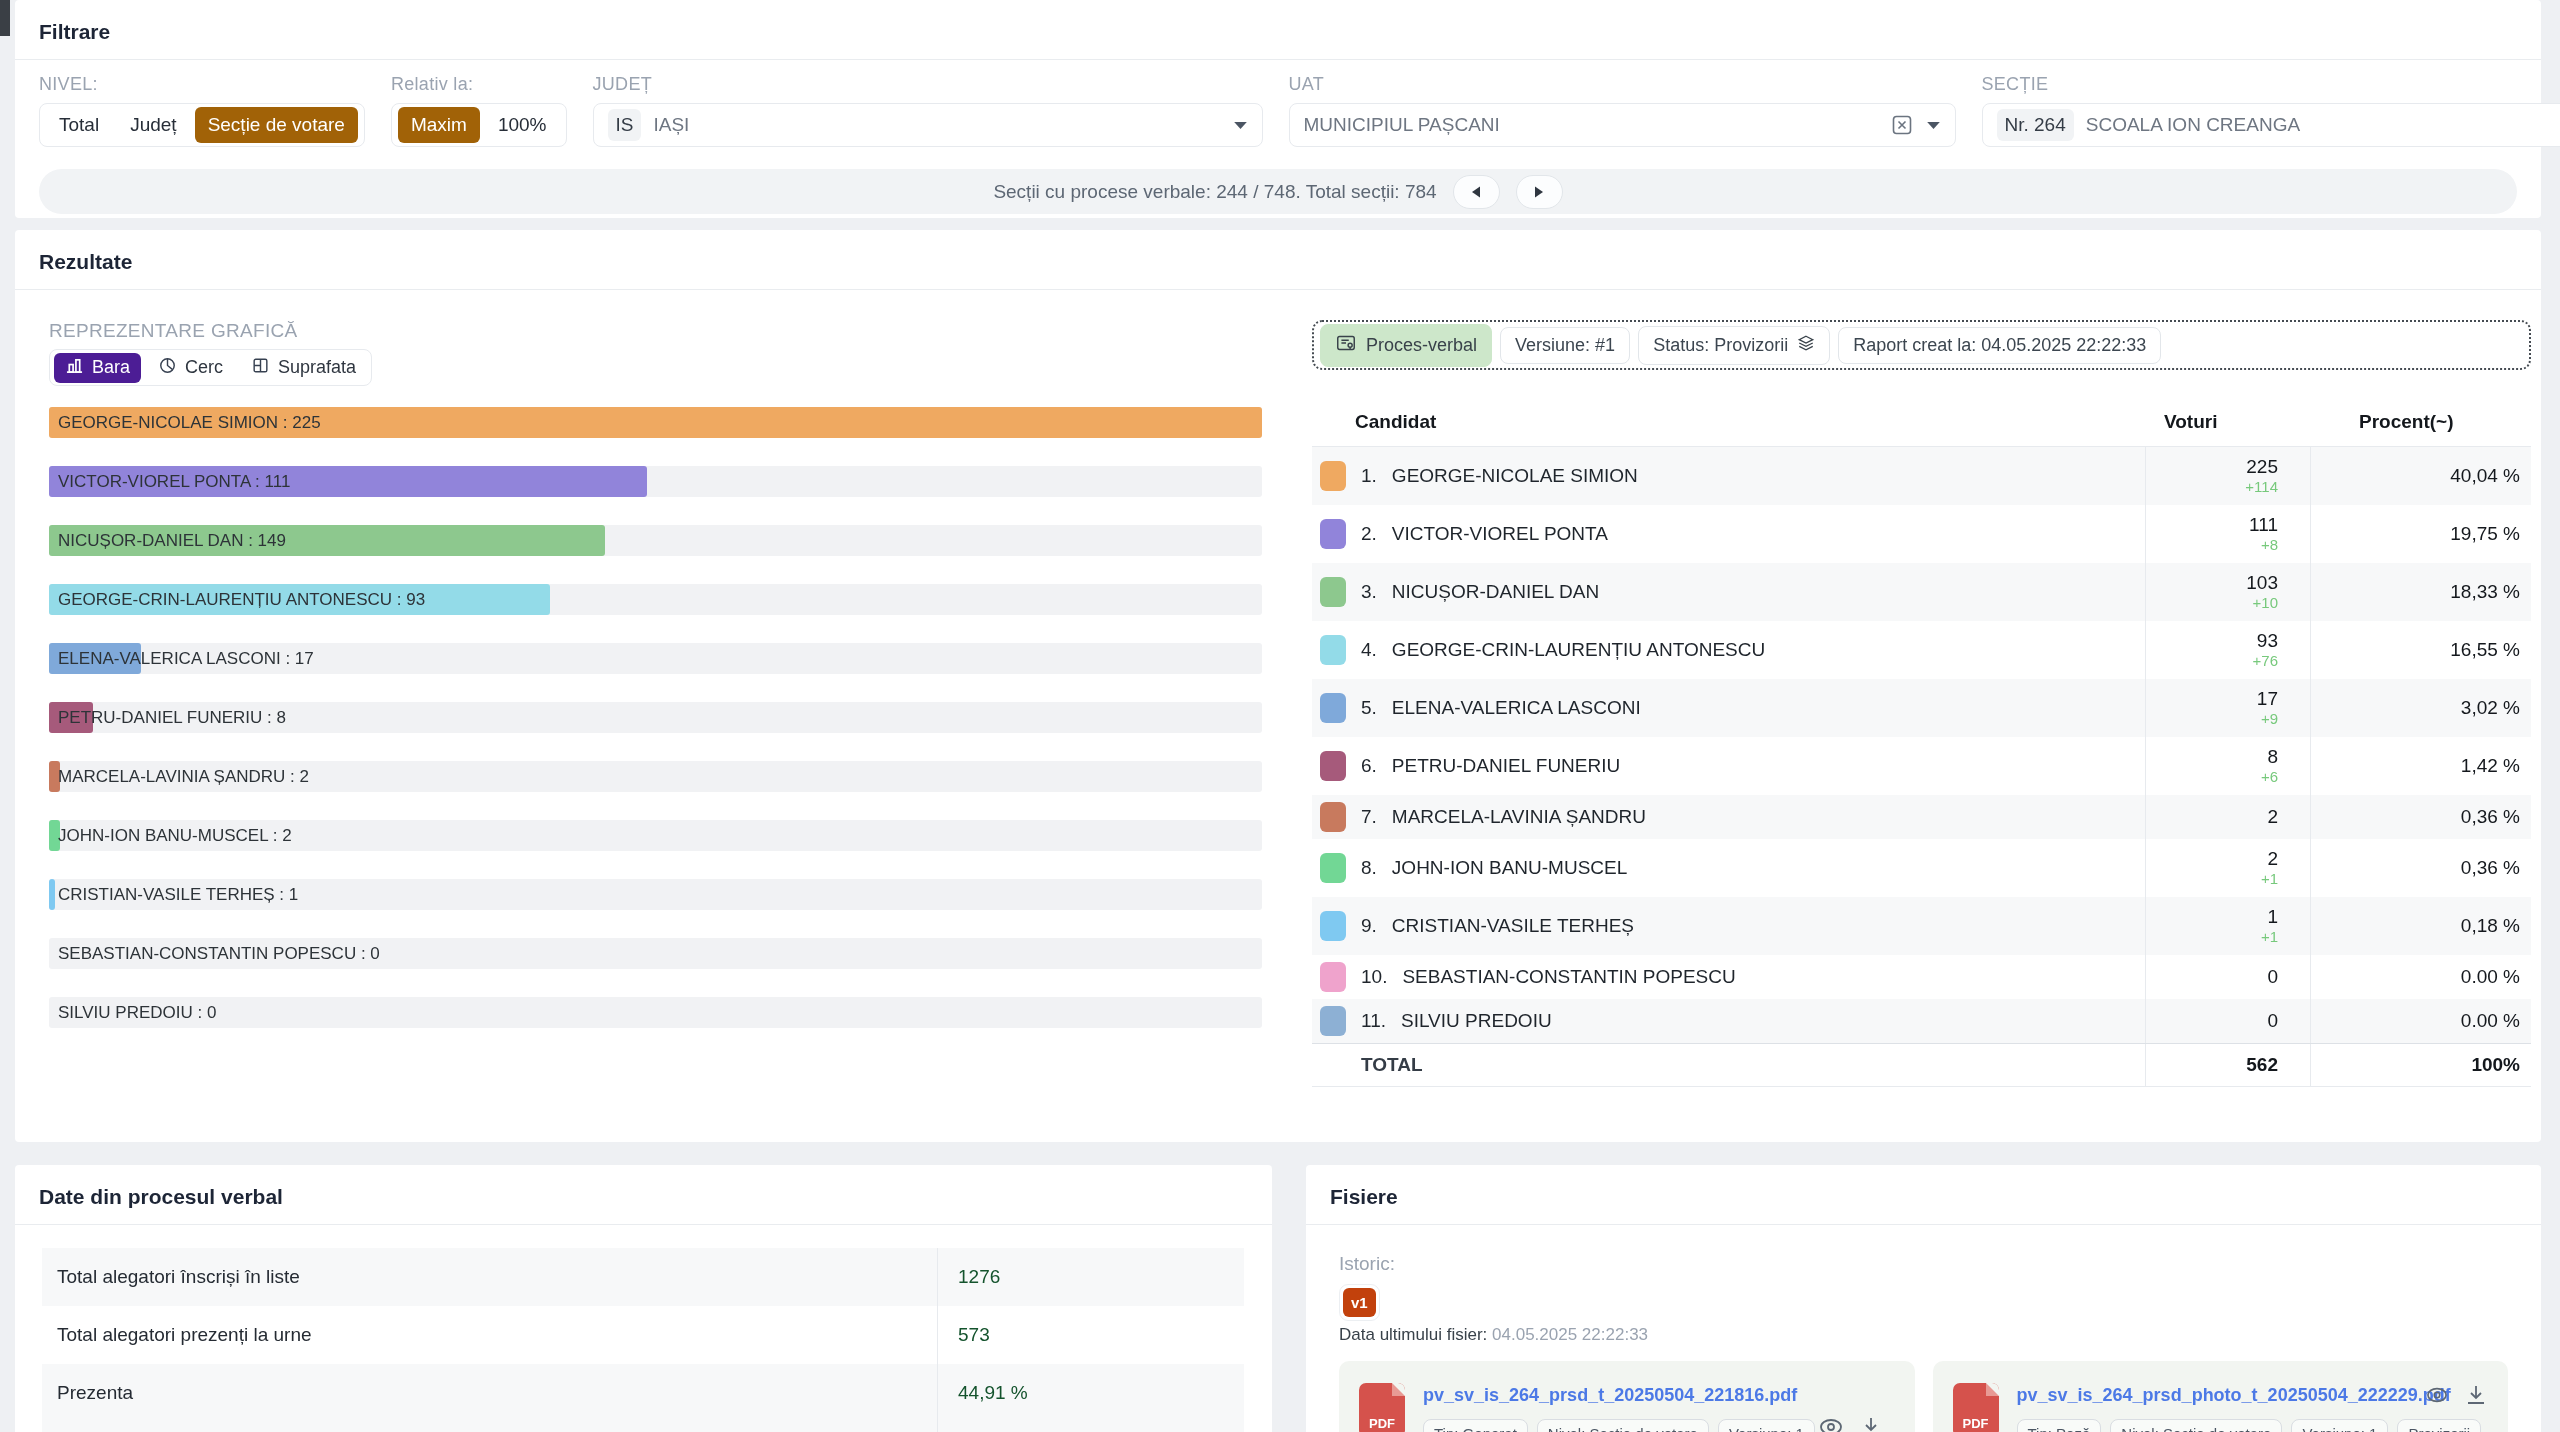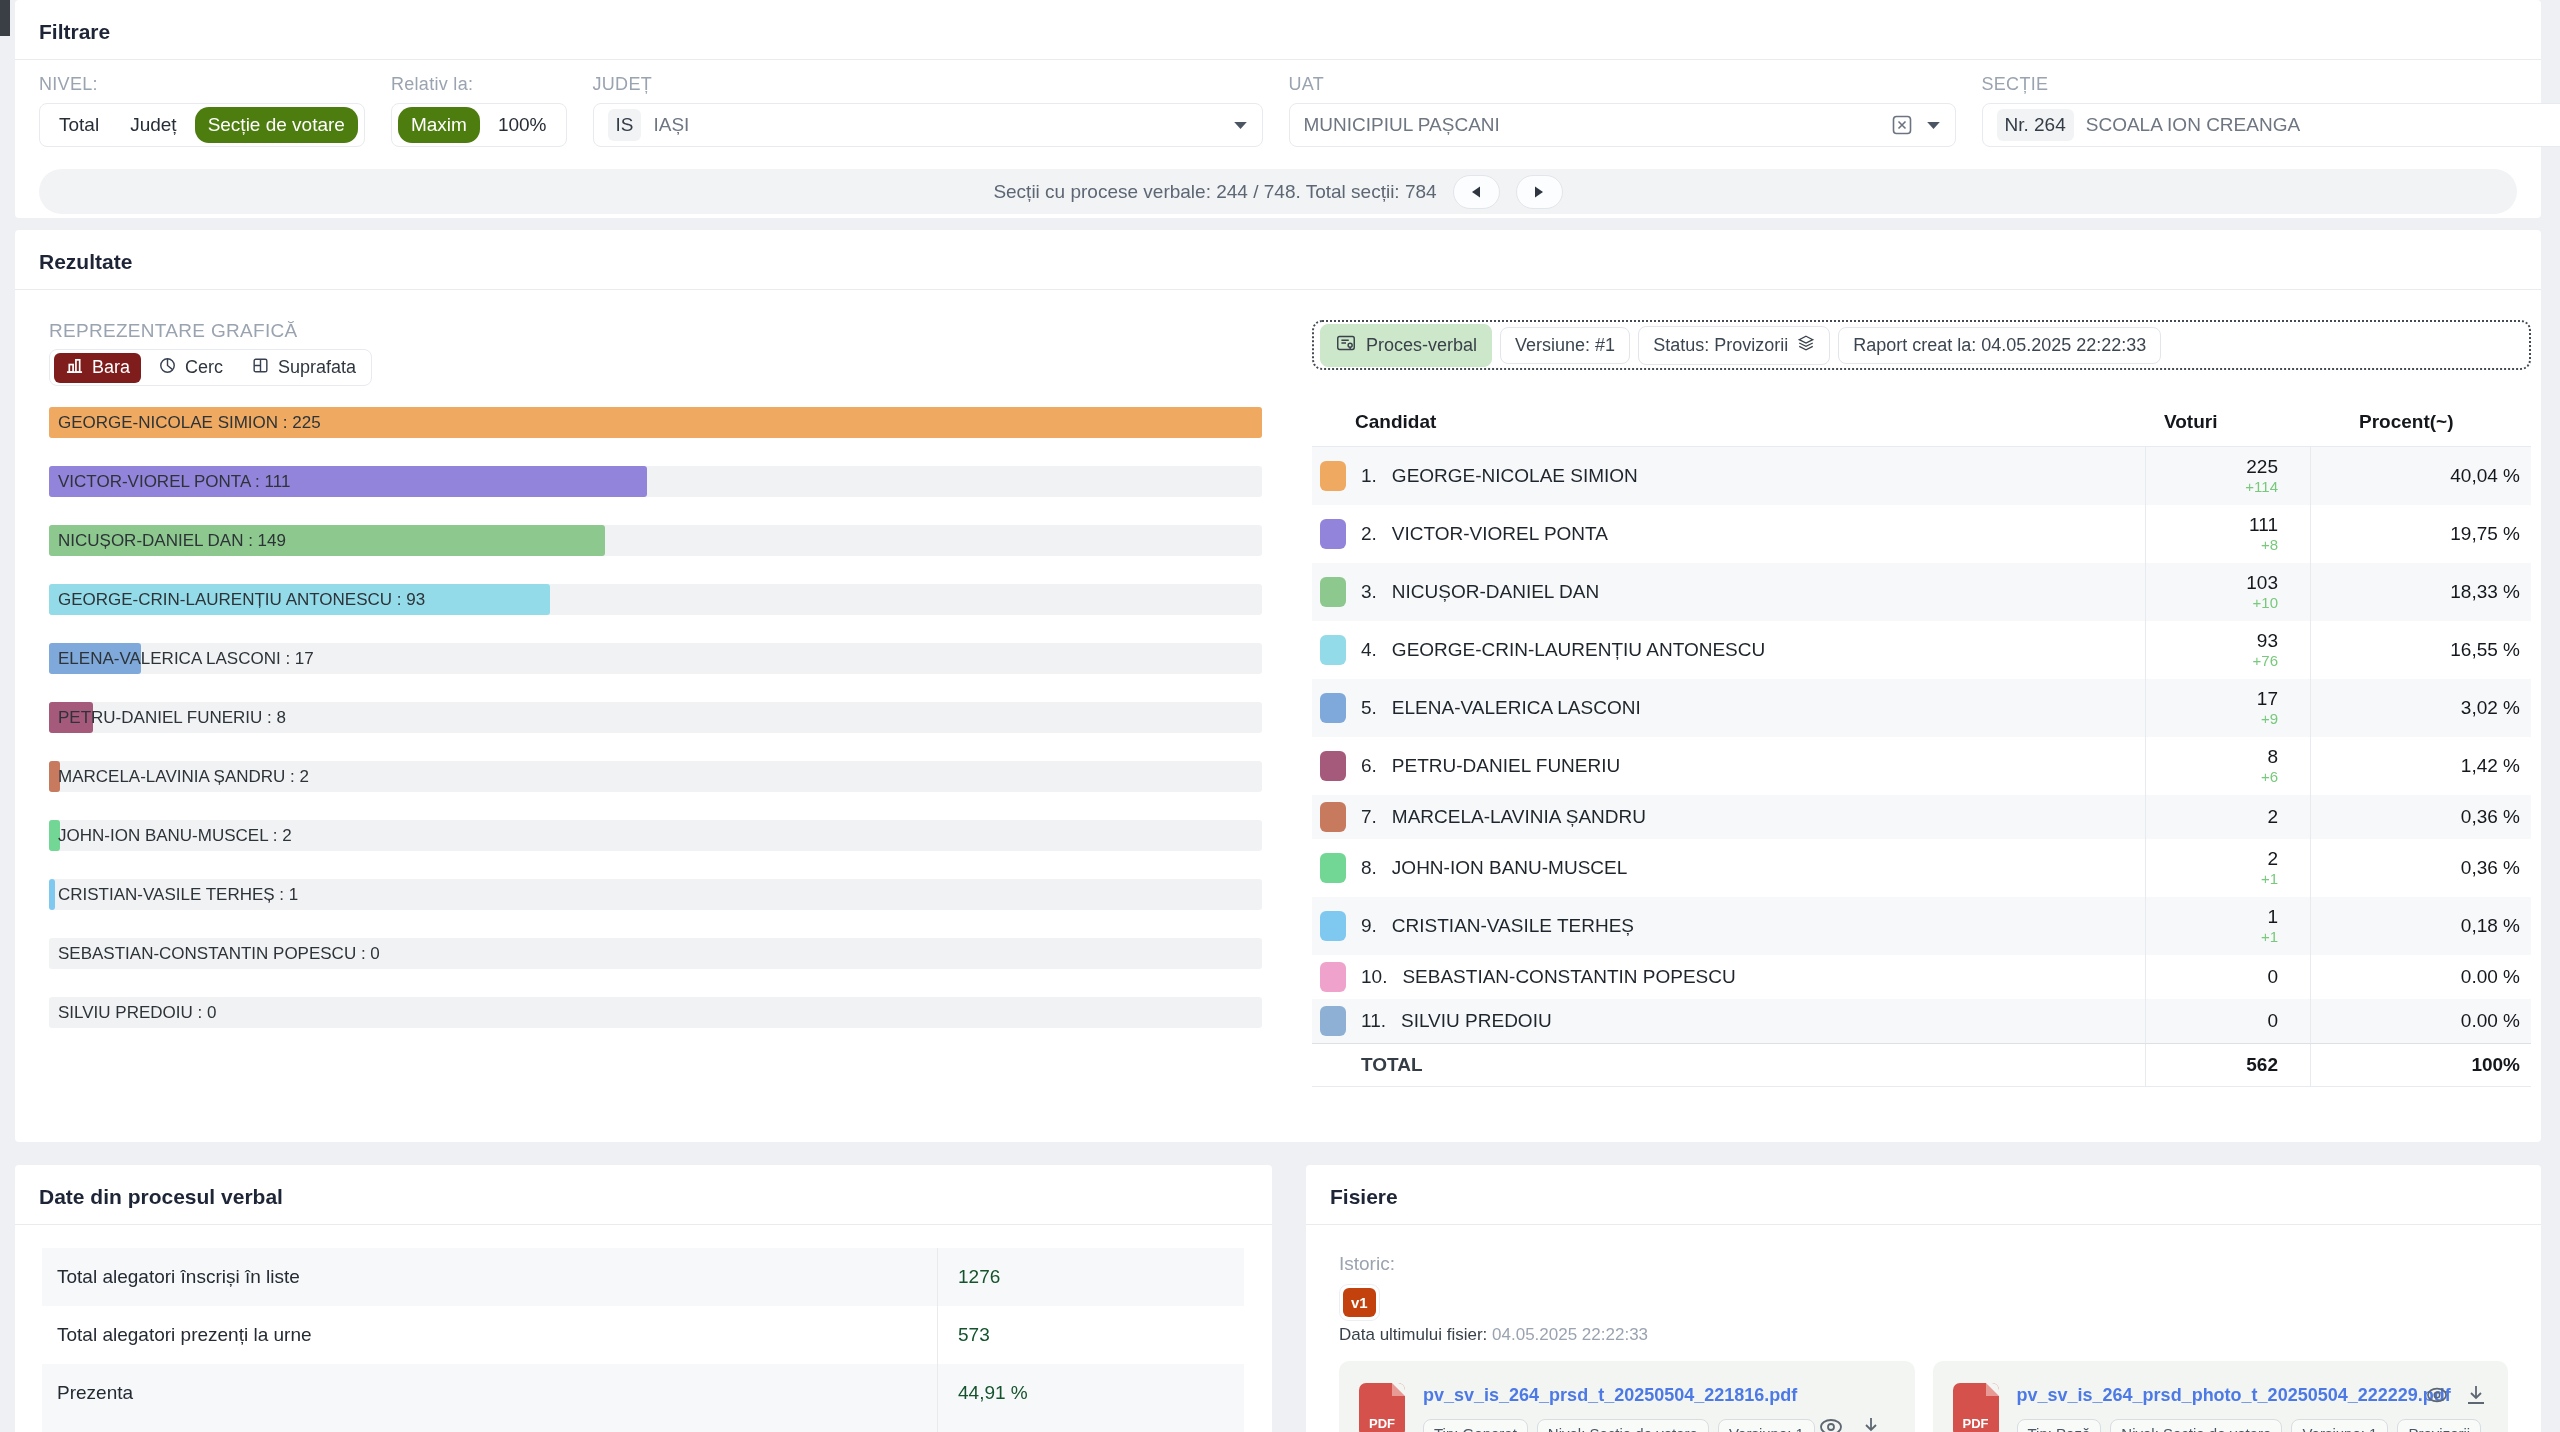--- a/index.html
+++ b/index.html
@@ -21,21 +21,21 @@
   #filter-card { left:15px; top:0; width:2526px; height:218px; }
   .filter-row { display:flex; align-items:flex-end; gap:26px; padding:14px 24px 0; }
   .f-group { display:flex; flex-direction:column; }
   .f-label { font-size:18px; color:#9aa3b0; margin-bottom:8px; letter-spacing:.3px; }
   .btn-group {
     display:flex; align-items:center; gap:5px;
     border:1px solid #e7eaee; border-radius:8px; padding:4px 6px;
     height:44px; background:#fff;
   }
   .btn { font-size:19px; padding:7px 13px; border-radius:6px; color:#272e38; cursor:default; white-space:nowrap; }
-  .btn.active { background:#4d7c0f; color:#fff;border-radius:14px; }
+  .btn.active { background:#a16207; color:#fff; }
   .select-field {
     display:flex; align-items:center; gap:12px;
     border:1px solid #e7eaee; border-radius:8px; height:44px; padding:0 14px;
     background:#fff;
   }
   .code-badge { background:#f1f3f5; border-radius:6px; padding:5px 8px; font-size:19px; color:#343c46; white-space:nowrap; }
   .select-value { font-size:19px; color:#6e7682; white-space:nowrap; }
   .spacer { flex:1; }
   .icon-btn { display:flex; align-items:center; }
   .w-judet { width:670px;text-align:right; } .w-uat { width:667px; } .w-sectie { width:668px; }
@@ -52,21 +52,21 @@
   #results-card { left:15px; top:230px; width:2526px; height:912px; }
   .results-body { display:flex; padding:30px 5px 0 34px; }
   .chart-col { flex:0 0 1213px; }
   .table-col { flex:1; margin-left:50px; margin-right:5px; }
   .chart-label { font-size:19px; color:#9aa3b0; margin-bottom:7px; letter-spacing:.3px; }
   .toggle-group {
     display:inline-flex; align-items:center; gap:6px;
     border:1px solid #e7eaee; border-radius:8px; padding:3px 4px; height:37px;
   }
   .toggle { display:flex; align-items:center; gap:8px; font-size:18px; padding:4px 11px; border-radius:6px; color:#2f3640; white-space:nowrap; }
-  .toggle.active { background:#7f1d1d; color:#fff; }
+  .toggle.active { background:#4c1d95; color:#fff; }
   .bars { margin-top:21px; display:flex; flex-direction:column; gap:28px; }
   .bar-row { position:relative; height:31px; background:#f1f2f4; border-radius:3px; }
   .bar-fill { position:absolute; left:0; top:0; bottom:0; border-radius:3px; }
   .bar-label {
     position:absolute; left:9px; top:50%; transform:translateY(-50%);
     font-size:17px; color:#2d3338; white-space:nowrap;
   }
   .pv-box {
     border:2px dotted #454b52; border-radius:10px; height:50px;
     display:flex; align-items:center; gap:8px; padding:0 6px;

